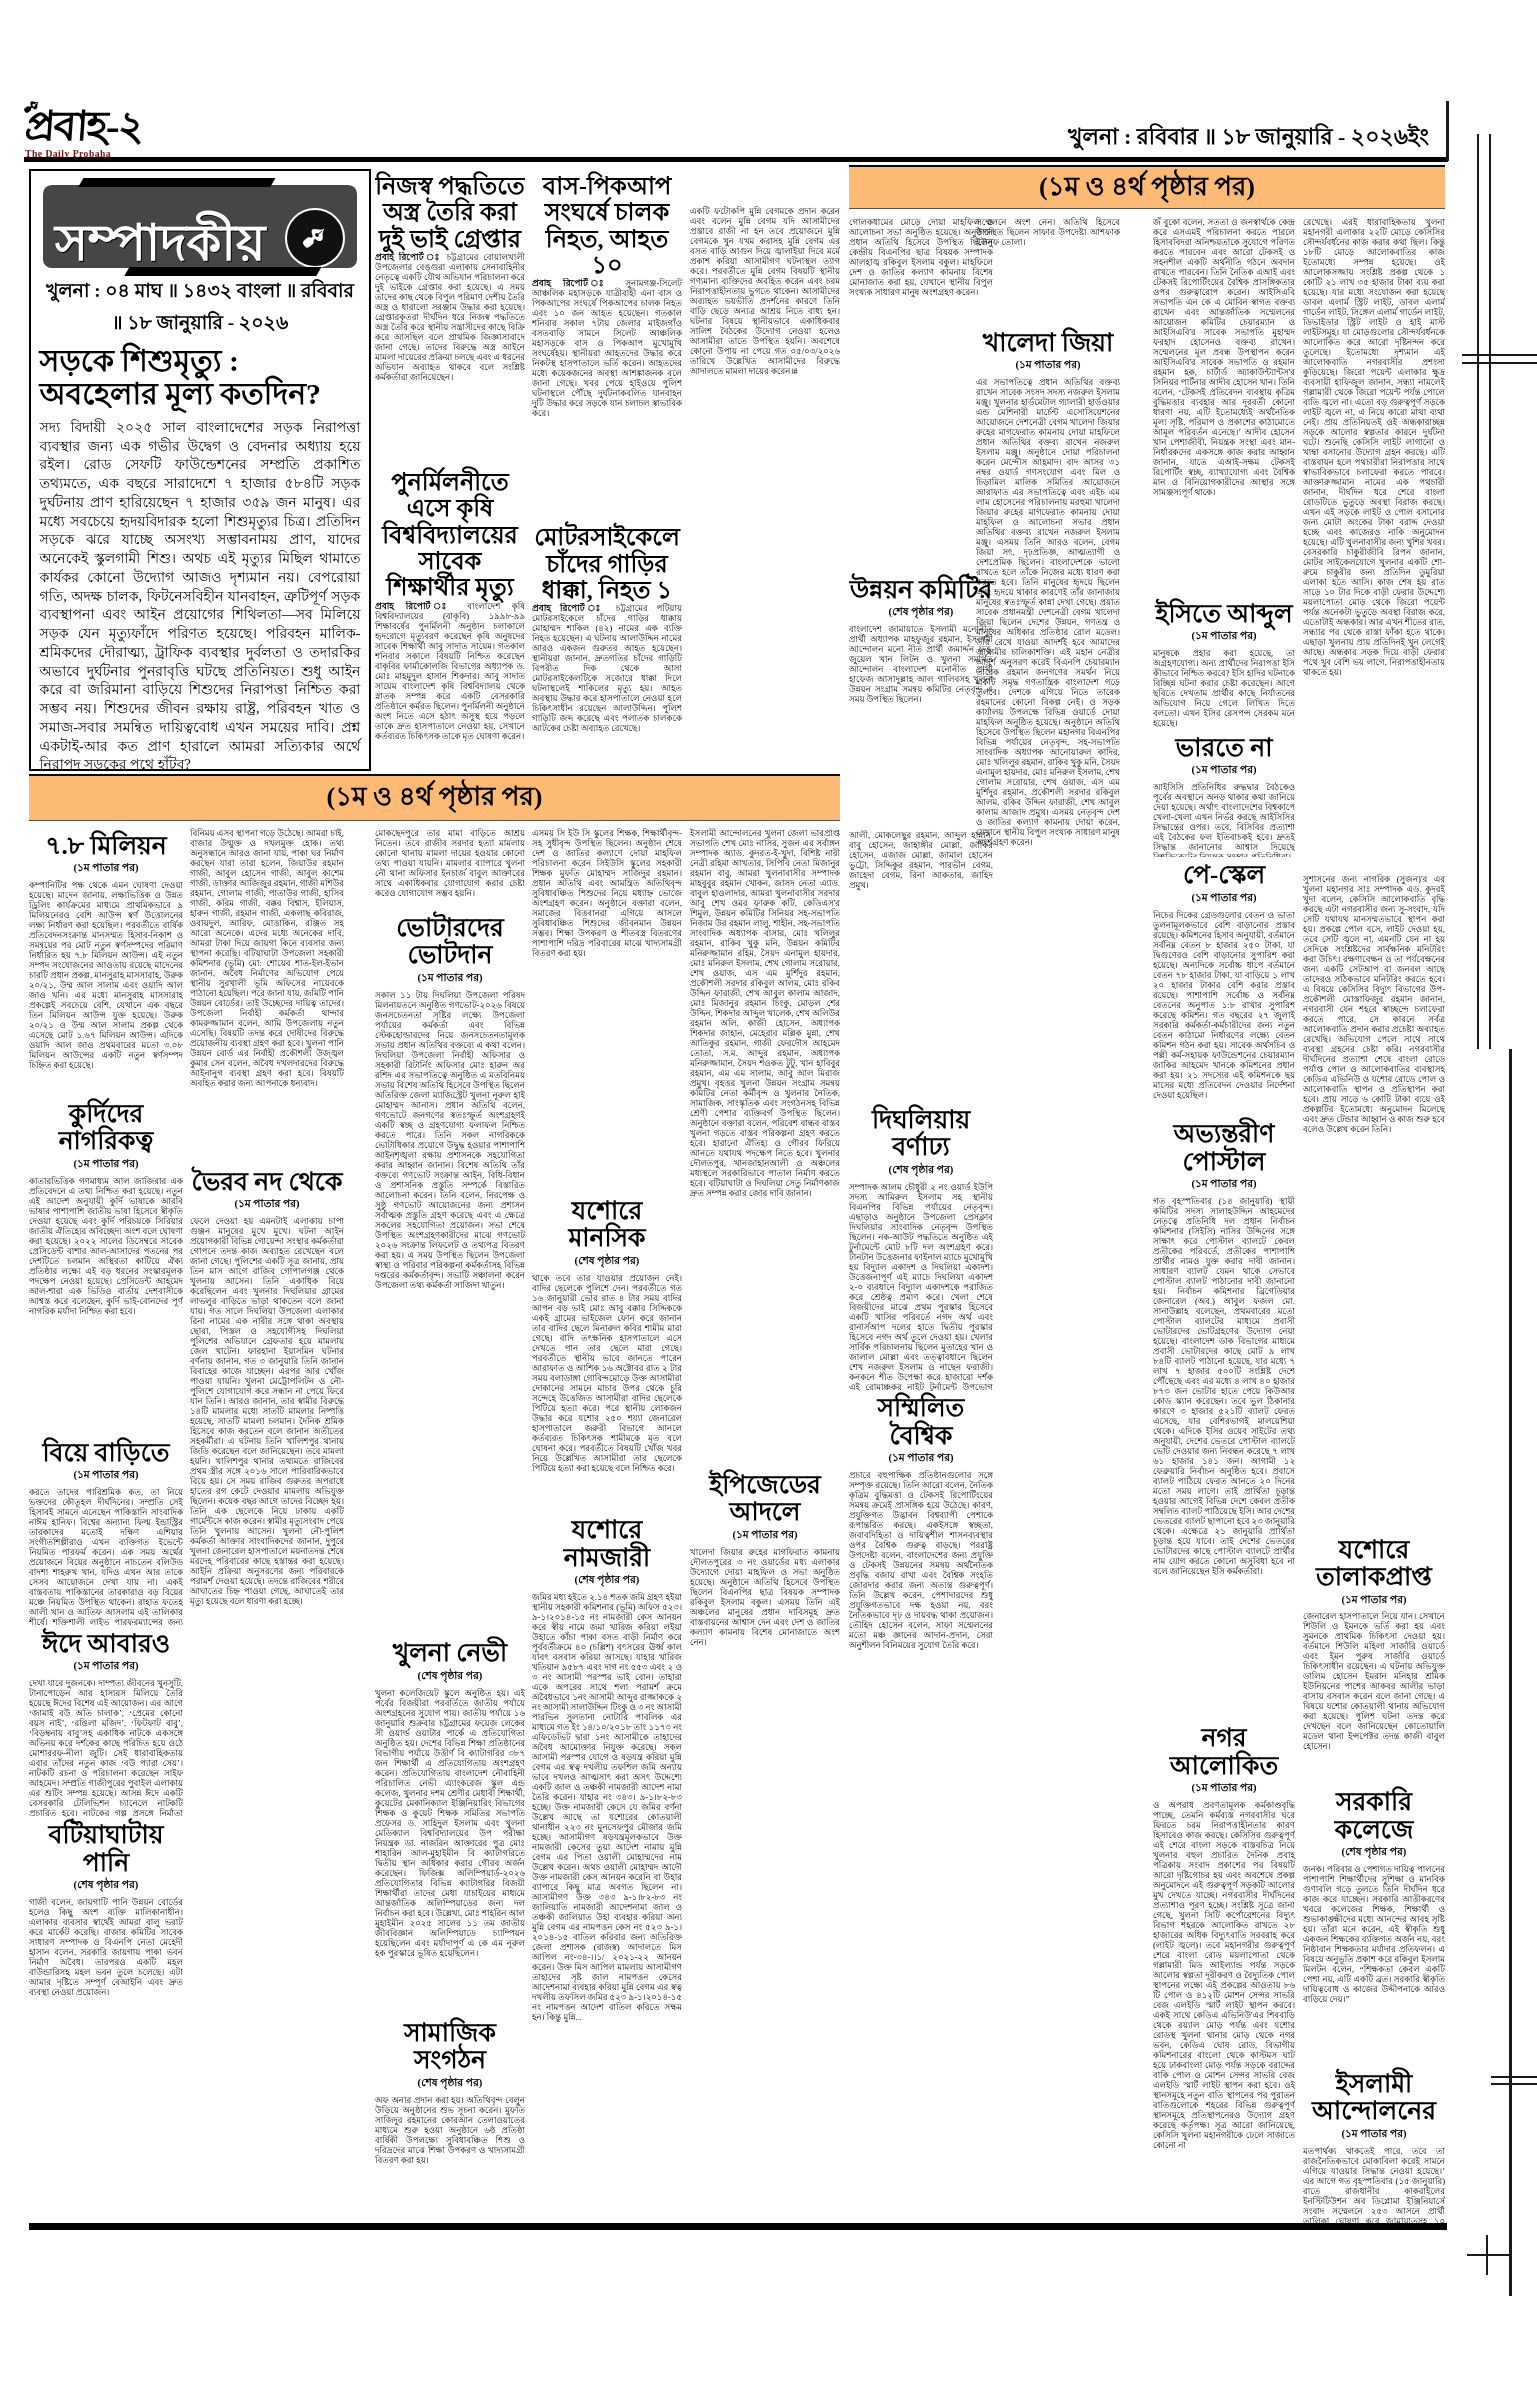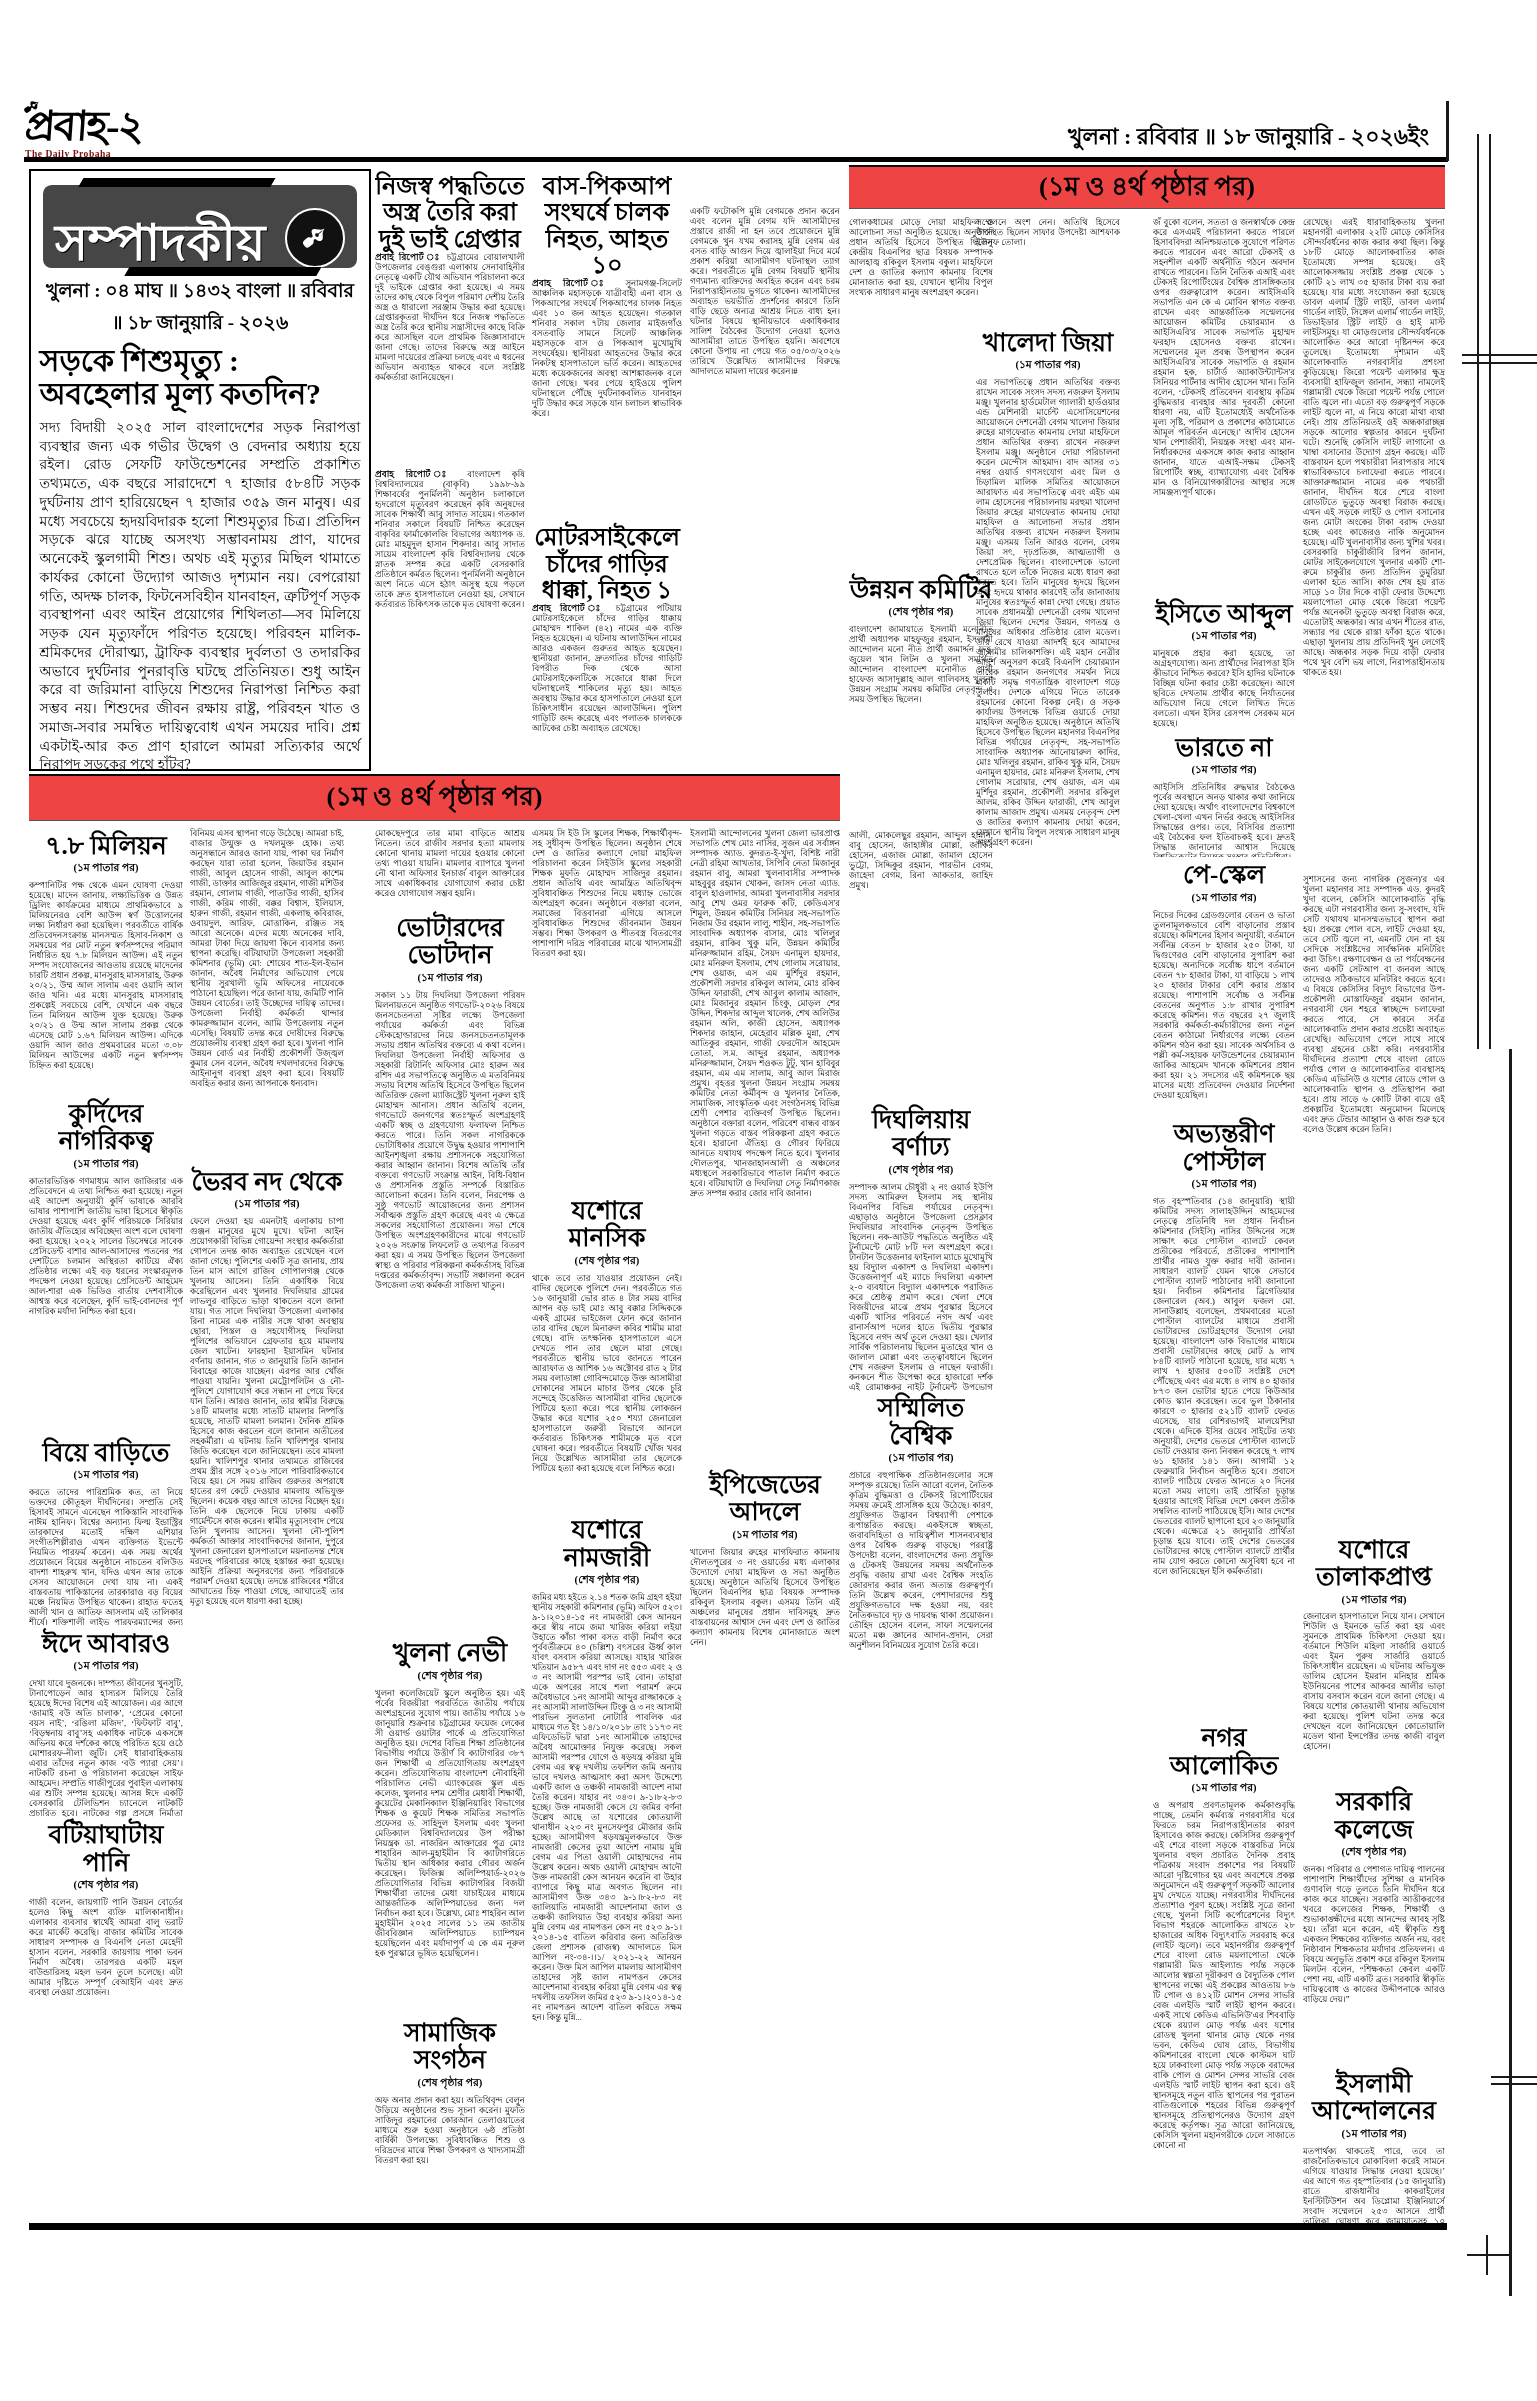--- a/index.html
+++ b/index.html
@@ -23,21 +23,21 @@
   .ed-banner:before{content:"";position:absolute;left:38px;top:-7.7px;width:192px;height:8.6px;background:#000;transform:skewX(-30deg);}
   .ed-banner:after{content:"";position:absolute;right:38px;bottom:-7.7px;width:192px;height:8.6px;background:#000;transform:skewX(-30deg);}
   .ed-title{color:#fff;font-size:50px;font-weight:bold;line-height:1;text-shadow:1px 1px 0 #000;}
   .ed-icon{width:56px;height:56px;border-radius:50%;background:#111;border:2.9px solid #fff;color:#fff;
     display:flex;align-items:center;justify-content:center;font-size:29px;flex:none;}
   .ed-icon span{transform:rotate(-40deg);}
   .ed-dateline{text-align:center;font-weight:bold;font-size:19px;margin:1.9px 0 3.8px 0;}
   .ed-headline{text-align:left;font-weight:bold;font-size:30px;line-height:1.12;margin:1.9px 0 7.7px 0;}
   .ed-body{font-size:14px;line-height:1.34;text-align:justify;}
   
-  .cont-banner{position:absolute;background:#ef4444;border-top:2.9px solid #0a0a0a;border-bottom:1px solid #555;
+  .cont-banner{position:absolute;background:#fdba74;border-top:2.9px solid #0a0a0a;border-bottom:1px solid #555;
     display:flex;align-items:center;justify-content:center;font-size:26px;font-weight:bold;}
   
   .seg{position:absolute;overflow:hidden;}
   .headline{font-weight:bold;text-align:center;line-height:1.1;margin:3.8px 0 0 0;}
   .headline.xl{font-size:24px;}
   .headline.lg{font-size:25px;}
   .subhead{font-size:10.6px;font-weight:bold;text-align:center;margin:1px 0 2.9px 0;}
   p.body{font-size:8.6px;line-height:10px;text-align:justify;margin:0 0 3.8px 0;overflow:hidden;}
   p.body b{font-size:9px;}
   
@@ -67,20 +67,21 @@
   <div class="ed-body">সদ্য বিদায়ী ২০২৫ সাল বাংলাদেশের সড়ক নিরাপত্তা ব্যবস্থার জন্য এক গভীর উদ্বেগ ও বেদনার অধ্যায় হয়ে রইল। রোড সেফটি ফাউন্ডেশনের সম্প্রতি প্রকাশিত তথ্যমতে, এক বছরে সারাদেশে ৭ হাজার ৫৮৪টি সড়ক দুর্ঘটনায় প্রাণ হারিয়েছেন ৭ হাজার ৩৫৯ জন মানুষ। এর মধ্যে সবচেয়ে হৃদয়বিদারক হলো শিশুমৃত্যুর চিত্র। প্রতিদিন সড়কে ঝরে যাচ্ছে অসংখ্য সম্ভাবনাময় প্রাণ, যাদের অনেকেই স্কুলগামী শিশু। অথচ এই মৃত্যুর মিছিল থামাতে কার্যকর কোনো উদ্যোগ আজও দৃশ্যমান নয়। বেপরোয়া গতি, অদক্ষ চালক, ফিটনেসবিহীন যানবাহন, ত্রুটিপূর্ণ সড়ক ব্যবস্থাপনা এবং আইন প্রয়োগের শিথিলতা—সব মিলিয়ে সড়ক যেন মৃত্যুফাঁদে পরিণত হয়েছে। পরিবহন মালিক-শ্রমিকদের দৌরাত্ম্য, ট্রাফিক ব্যবস্থার দুর্বলতা ও তদারকির অভাবে দুর্ঘটনার পুনরাবৃত্তি ঘটছে প্রতিনিয়ত। শুধু আইন করে বা জরিমানা বাড়িয়ে শিশুদের নিরাপত্তা নিশ্চিত করা সম্ভব নয়। শিশুদের জীবন রক্ষায় রাষ্ট্র, পরিবহন খাত ও সমাজ-সবার সমন্বিত দায়িত্ববোধ এখন সময়ের দাবি। প্রশ্ন একটাই-আর কত প্রাণ হারালে আমরা সত্যিকার অর্থে নিরাপদ সড়কের পথে হাঁটব?</div>
 </div>
 
 <div class="cont-banner" style="left:849px;top:165px;width:596px;height:41px;">(১ম ও ৪র্থ পৃষ্ঠার পর)</div>
 <div class="cont-banner" style="left:29px;top:774px;width:811px;height:44px;">(১ম ও ৪র্থ পৃষ্ঠার পর)</div>
 
 <div id="columns-layer">
     <div class="seg" style="left: 375px; top: 169px; width: 150px; height: 601px;">
       <div class="headline xl">নিজস্ব পদ্ধতিতে অস্ত্র তৈরি করা দুই ভাই গ্রেপ্তার</div>
       <p class="body" style="height: 213px;"><b>প্রবাহ রিপোর্ট ঃ </b>চট্টগ্রামের বোয়ালখালী উপজেলার বেঙ্গুরা এলাকায় সেনাবাহিনীর নেতৃত্বে একটি যৌথ অভিযান পরিচালনা করে দুই ভাইকে গ্রেপ্তার করা হয়েছে। এ সময় তাদের কাছ থেকে বিপুল পরিমাণ দেশীয় তৈরি অস্ত্র ও ধারালো সরঞ্জাম উদ্ধার করা হয়েছে। গ্রেপ্তারকৃতরা দীর্ঘদিন ধরে নিজস্ব পদ্ধতিতে অস্ত্র তৈরি করে স্থানীয় সন্ত্রাসীদের কাছে বিক্রি করে আসছিল বলে প্রাথমিক জিজ্ঞাসাবাদে জানা গেছে। তাদের বিরুদ্ধে অস্ত্র আইনে মামলা দায়েরের প্রক্রিয়া চলছে এবং এ ধরনের অভিযান অব্যাহত থাকবে বলে সংশ্লিষ্ট কর্মকর্তারা জানিয়েছেন।</p>
+      <div class="headline xl">পুনর্মিলনীতে এসে কৃষি বিশ্ববিদ্যালয়ের সাবেক শিক্ষার্থীর মৃত্যু</div>
       <p class="body"><b>প্রবাহ রিপোর্ট ঃ </b>বাংলাদেশ কৃষি বিশ্ববিদ্যালয়ের (বাকৃবি) ১৯৯৮-৯৯ শিক্ষাবর্ষের পুনর্মিলনী অনুষ্ঠান চলাকালে হৃদরোগে মৃত্যুবরণ করেছেন কৃষি অনুষদের সাবেক শিক্ষার্থী আবু সাদাত সায়েম। গতকাল শনিবার সকালে বিষয়টি নিশ্চিত করেছেন বাকৃবির ফার্মাকোলজি বিভাগের অধ্যাপক ড. মোঃ মাহমুদুল হাসান শিকদার। আবু সাদাত সায়েম বাংলাদেশ কৃষি বিশ্ববিদ্যালয় থেকে স্নাতক সম্পন্ন করে একটি বেসরকারি প্রতিষ্ঠানে কর্মরত ছিলেন। পুনর্মিলনী অনুষ্ঠানে অংশ নিতে এসে হঠাৎ অসুস্থ হয়ে পড়লে তাকে দ্রুত হাসপাতালে নেওয়া হয়, সেখানে কর্তব্যরত চিকিৎসক তাকে মৃত ঘোষণা করেন।</p>
     </div>
     <div class="seg" style="left: 532px; top: 169px; width: 150px; height: 601px;">
       <div class="headline xl">বাস-পিকআপ সংঘর্ষে চালক নিহত, আহত ১০</div>
       <p class="body" style="height: 242px;"><b>প্রবাহ রিপোর্ট ঃ </b>সুনামগঞ্জ-সিলেট আঞ্চলিক মহাসড়কে যাত্রীবাহী এনা বাস ও পিকআপের সংঘর্ষে পিকআপের চালক নিহত এবং ১০ জন আহত হয়েছেন। গতকাল শনিবার সকাল ৭টায় জেলার মাইজগাঁও বসতবাড়ি সামনে সিলেট আঞ্চলিক মহাসড়কে বাস ও পিকআপ মুখোমুখি সংঘর্ষেহয়। স্থানীয়রা আহতদের উদ্ধার করে নিকটস্থ হাসপাতালে ভর্তি করেন। আহতদের মধ্যে কয়েকজনের অবস্থা আশঙ্কাজনক বলে জানা গেছে। খবর পেয়ে হাইওয়ে পুলিশ ঘটনাস্থলে পৌঁছে দুর্ঘটনাকবলিত যানবাহন দুটি উদ্ধার করে সড়কে যান চলাচল স্বাভাবিক করে।</p>
       <div class="headline xl">মোটরসাইকেলে চাঁদের গাড়ির ধাক্কা, নিহত ১</div>
       <p class="body"><b>প্রবাহ রিপোর্ট ঃ </b>চট্টগ্রামের পটিয়ায় মোটরসাইকেলে চাঁদের গাড়ির ধাক্কায় মোহাম্মদ শাকিল (৪২) নামের এক ব্যক্তি নিহত হয়েছেন। এ ঘটনায় আলাউদ্দিন নামের আরও একজন গুরুতর আহত হয়েছেন। স্থানীয়রা জানান, দ্রুতগতির চাঁদের গাড়িটি বিপরীত দিক থেকে আসা মোটরসাইকেলটিকে সজোরে ধাক্কা দিলে ঘটনাস্থলেই শাকিলের মৃত্যু হয়। আহত অবস্থায় উদ্ধার করে হাসপাতালে নেওয়া হলে চিকিৎসাধীন রয়েছেন আলাউদ্দিন। পুলিশ গাড়িটি জব্দ করেছে এবং পলাতক চালককে আটকের চেষ্টা অব্যাহত রেখেছে।</p>
     </div>
     <div class="seg" style="left: 690px; top: 206px; width: 150px; height: 565px;">
       <p class="body">একটি ফটোকপি মুন্নি বেগমকে প্রদান করেন এবং বলেন মুন্নি বেগম যদি আসামীদের প্রস্তাবে রাজী না হন তবে প্রয়োজনে মুন্নি বেগমকে খুন যখম করাসহ মুন্নি বেগম এর বসত বাড়ি আগুন দিয়ে জ্বালাইয়া দিবে মর্মে প্রকাশ করিয়া আসামীগণ ঘটনাস্থল ত্যাগ করে। পরবর্তীতে মুন্নি বেগম বিষয়টি স্থানীয় গণ্যমান্য ব্যক্তিদের অবহিত করেন এবং চরম নিরাপত্তাহীনতায় ভুগতে থাকেন। আসামীদের অব্যাহত ভয়ভীতি প্রদর্শনের কারণে তিনি বাড়ি ছেড়ে অন্যত্র আশ্রয় নিতে বাধ্য হন। ঘটনার বিষয়ে স্থানীয়ভাবে একাধিকবার সালিশ বৈঠকের উদ্যোগ নেওয়া হলেও আসামীরা তাতে উপস্থিত হয়নি। অবশেষে কোনো উপায় না পেয়ে গত ০৫/০৩/২০২৬ তারিখে উল্লেখিত আসামীদের বিরুদ্ধে আদালতে মামলা দায়ের করেন।#</p>

